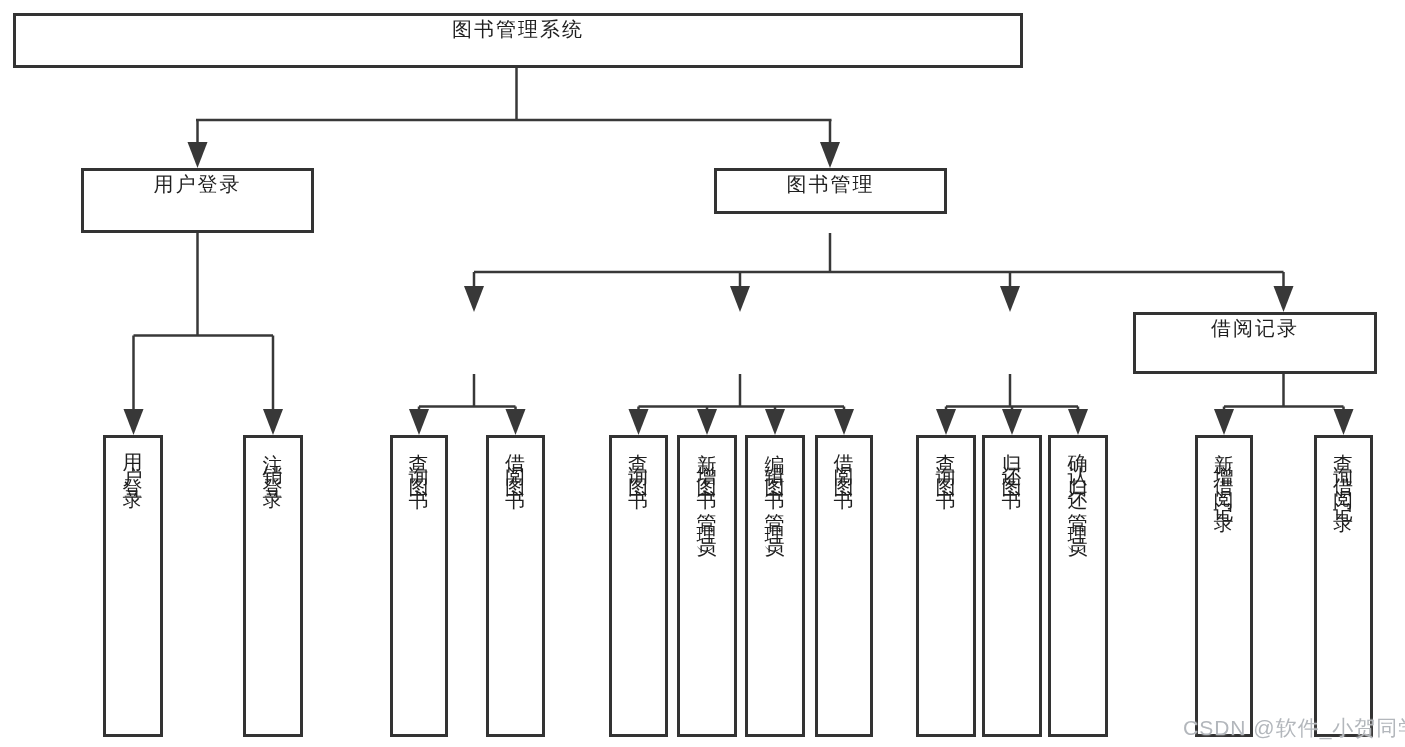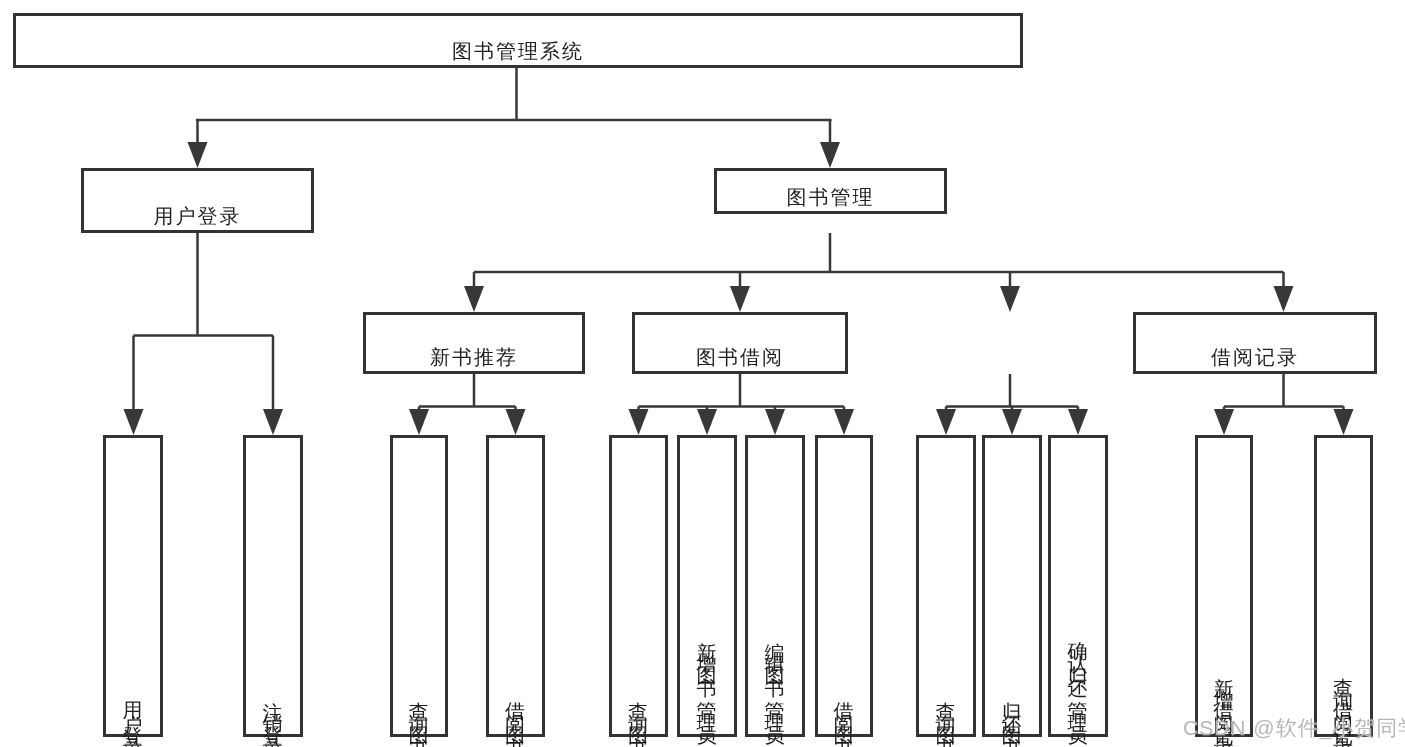--- a/index.html
+++ b/index.html
@@ -16,21 +16,21 @@
     position: absolute;
     left: 0; top: 0;
     width: 1405px; height: 747px;
   }
   .node {
     position: absolute;
     box-sizing: border-box;
     border: 3px solid #333333;
     background: #ffffff;
     display: flex;
-    align-items: flex-end;
+    align-items: flex-start;
     justify-content: center;
     z-index: 2;
   }
   .node.h span {
     font-size: 20px;
     letter-spacing: 2px;
     white-space: nowrap;
     color: #1f1f1f;
   }
   .node.v span {
@@ -124,26 +124,20 @@
     <span>图书管理系统</span>
   </div>
 
   <div class="node h" style="left:81px; top:168px; width:233px; height:65px;">
     <span>用户登录</span>
   </div>
   <div class="node h" style="left:714px; top:168px; width:233px; height:46px;">
     <span>图书管理</span>
   </div>
 
-  <div class="node h" style="left:363px; top:312px; width:222px; height:62px;">
-    <span>新书推荐</span>
-  </div>
-  <div class="node h" style="left:632px; top:312px; width:216px; height:62px;">
-    <span>图书借阅</span>
-  </div>
   <div class="node h" style="left:1133px; top:312px; width:244px; height:62px;font-family:Liberation Serif, serif;">
     <span>借阅记录</span>
   </div>
 
   <div class="node v" style="left:103px; top:435px; width:60px; height:302px;">
     <span>用户登录</span>
   </div>
   <div class="node v" style="left:243px; top:435px; width:60px; height:302px;">
     <span>注销登录</span>
   </div>

